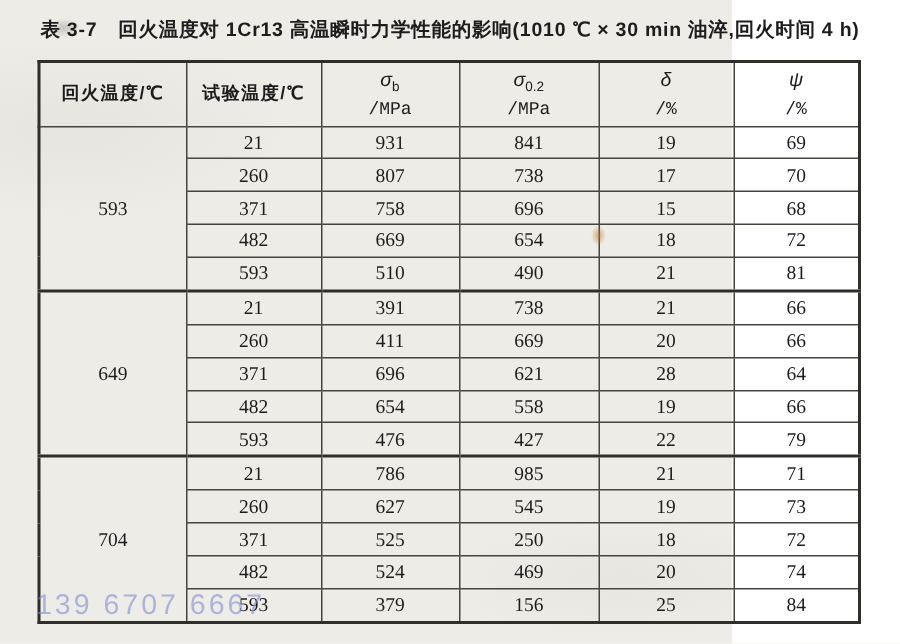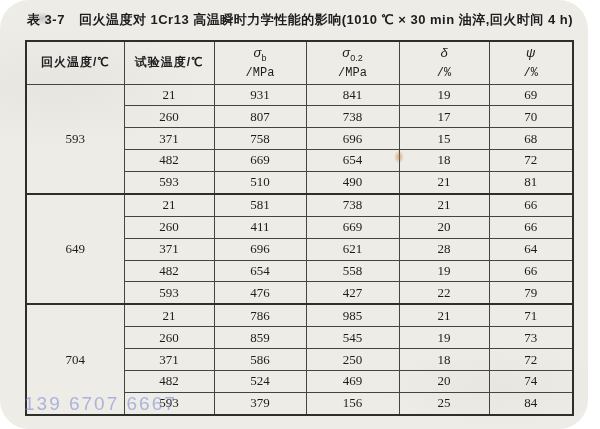--- a/index.html
+++ b/index.html
@@ -3,26 +3,25 @@
 <meta charset="utf-8">
 <style>
   html, body { margin:0; padding:0; }
   body {
     width:600px; height:429px;
     font-family:"Liberation Sans", sans-serif;
     overflow:hidden;
   }
   .paper {
     position:relative;
-    width:588px; height:429px;
+    width:488px; height:429px;
     background:
       radial-gradient(ellipse 180px 60px at 85% 90%, rgba(120,120,110,0.05), transparent 70%),
       radial-gradient(ellipse 220px 90px at 10% 20%, rgba(120,120,110,0.06), transparent 70%),
       #edece7;
-    border-radius: 29px;
   }
   .title {
     position:absolute; top:11px; left:0; width:600px;
     text-align:center;
     font-size:13px; font-weight:bold; color:#1d1d1d;
     letter-spacing:0.5px;
     white-space:nowrap;
   }
   .title .title-prefix { margin-right:14px; }
   .smudge {
@@ -153,21 +152,21 @@
         <tr>
           <td>593</td>
           <td>510</td>
           <td>490</td>
           <td>21</td>
           <td>81</td>
         </tr>
         <tr class="group-start">
           <td rowspan="5" class="temper-cell">649</td>
           <td>21</td>
-          <td>581</td>
+          <td>391</td>
           <td>738</td>
           <td>21</td>
           <td>66</td>
         </tr>
         <tr>
           <td>260</td>
           <td>411</td>
           <td>669</td>
           <td>20</td>
           <td>66</td>
@@ -196,28 +195,28 @@
         <tr class="group-start">
           <td rowspan="5" class="temper-cell">704</td>
           <td>21</td>
           <td>786</td>
           <td>985</td>
           <td>21</td>
           <td>71</td>
         </tr>
         <tr>
           <td>260</td>
-          <td>859</td>
+          <td>627</td>
           <td>545</td>
           <td>19</td>
           <td>73</td>
         </tr>
         <tr>
           <td>371</td>
-          <td>586</td>
+          <td>525</td>
           <td>250</td>
           <td>18</td>
           <td>72</td>
         </tr>
         <tr>
           <td>482</td>
           <td>524</td>
           <td>469</td>
           <td>20</td>
           <td>74</td>

